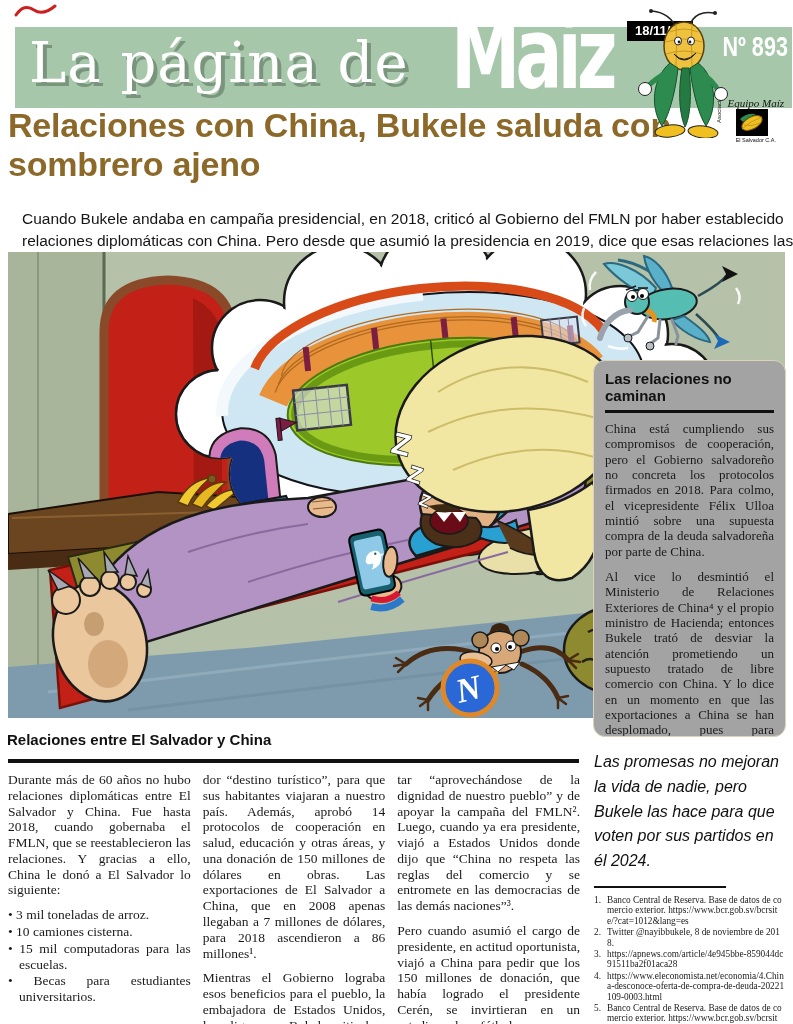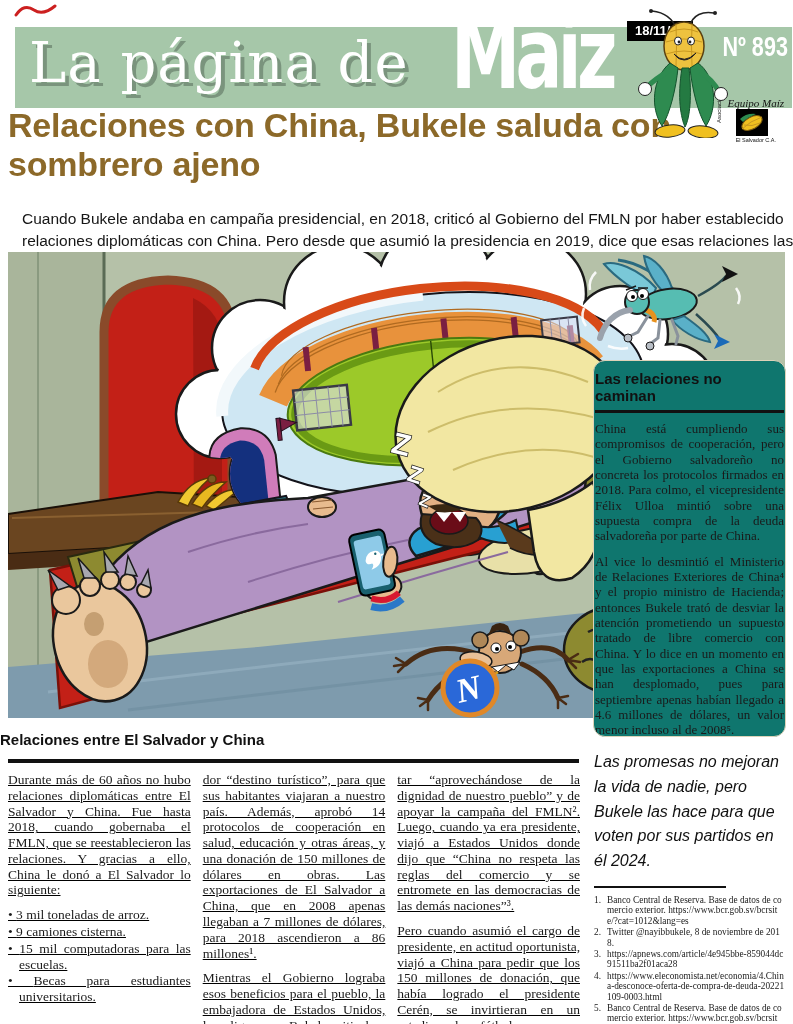--- a/index.html
+++ b/index.html
@@ -28,31 +28,31 @@
   
   .headline{position:absolute;left:8px;top:106px;width:680px;margin:0;color:#8c6929;
         font-size:34px;font-weight:bold;line-height:1.15;letter-spacing:-.2px;}
   .lede{position:absolute;left:8px;top:194px;width:777px;margin:14px;color:#161616;
         font-size:15.5px;line-height:1.45;}
   
   .cartoon{position:absolute;left:8px;top:252px;width:777px;height:466px;overflow:hidden;
         background:#b5c1a8;}
   
   .sidebar{position:absolute;left:593px;top:360px;width:193px;height:377px;box-sizing:border-box;
-        background:#0f766e;border:1px solid #ddd2b8;border-radius:12px;padding:9px 1px;
+        background:#a3a3a3;border:1px solid #ddd2b8;border-radius:12px;padding:9px 11px;
         overflow:hidden;z-index:6;}
   .sidebar h3{margin:0;font-size:15px;font-weight:bold;color:#111;}
   .sidebar .rule{height:3px;background:#111;margin:6px 0 8px;}
   .sidebar p{margin:0 0 10px;font-family:"Liberation Serif","DejaVu Serif",serif;font-size:13px;
         line-height:1.18;text-align:justify;color:#1a1a1a;}
   
-  .caption{position:absolute;left:0;top:731px;font-size:15px;font-weight:bold;color:#111;}
+  .caption{position:absolute;left:7px;top:731px;font-size:15px;font-weight:bold;color:#111;}
   .caption-rule{position:absolute;left:8px;top:759px;width:571px;height:4px;background:#111;}
   .cols{position:absolute;left:8px;top:772px;width:572px;display:flex;gap:12px;height:252px;
-        overflow:hidden;text-decoration:underline;}
+        overflow:hidden;}
   .col{flex:1;font-family:"Liberation Serif","DejaVu Serif",serif;font-size:13.5px;
         line-height:1.17;text-align:justify;color:#1a1a1a;}
   .col p{margin:0 0 9px;}
   .col ul{margin:0 0 9px;padding:0;list-style:none;}
   .col li{padding-left:11px;text-indent:-11px;margin:0 0 1px;}
   .col li:before{content:"• ";}
   
   .rightcol{position:absolute;left:594px;top:750px;width:192px;}
   .quote{margin:0;font-style:italic;font-size:16px;line-height:1.55;color:#111;}
   .fnote-rule{width:132px;height:2px;background:#111;margin:12px 0 7px;}
@@ -437,21 +437,21 @@
   </aside>
 
   <div class="caption">Relaciones entre El Salvador y China</div>
   <div class="caption-rule"></div>
 
   <div class="cols">
     <div class="col">
       <p>Durante más de 60 años no hubo relaciones diplomáticas entre El Salvador y China. Fue hasta 2018, cuando gobernaba el FMLN, que se reestablecieron las relaciones. Y gracias a ello, China le donó a El Salvador lo siguiente:</p>
       <ul>
         <li>3 mil toneladas de arroz.</li>
-        <li>9 camiones cisterna.</li>
+        <li>10 camiones cisterna.</li>
         <li>15 mil computadoras para las escuelas.</li>
         <li>Becas para estudiantes universitarios.</li>
       </ul>
 
     </div>
     <div class="col">
       <p>dor “destino turístico”, para que sus habitantes viajaran a nuestro país. Además, aprobó 14 protocolos de cooperación en salud, educación y otras áreas, y una donación de 150 millones de dólares en obras. Las exportaciones de El Salvador a China, que en 2008 apenas llegaban a 7 millones de dólares, para 2018 ascendieron a 86 millones¹.</p>
       <p>Mientras el Gobierno lograba esos beneficios para el pueblo, la embajadora de Estados Unidos, los oligarcas y Bukele criticaban las relaciones con China. Bukele acusó al Gobierno chino de “meterse en nuestra política interna” de es-</p>
     </div>
     <div class="col">

